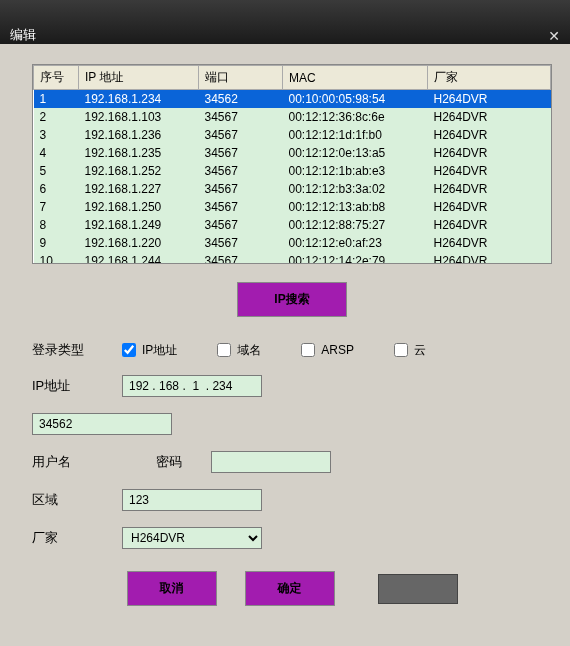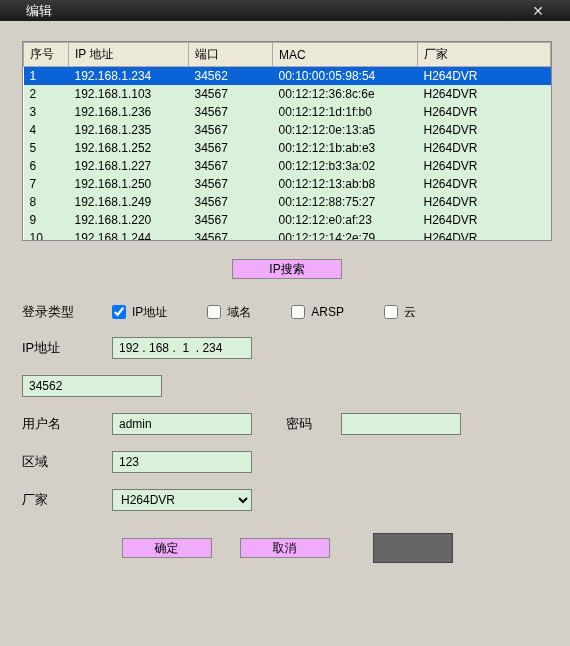--- a/index.html
+++ b/index.html
@@ -7,34 +7,34 @@
   font-family: "SimSun", "Microsoft YaHei", sans-serif;
   font-size: 12px;
   background: #d4d0c8;
   width: 570px;
   height: 646px;
   overflow: hidden;
 }
 .titlebar {
   background: linear-gradient(#3a3a3a, #1a1a1a);
   color: #fff;
-  height: 21px;
-  display: flex;
-  align-items: center;
+  height: 44px;
+  display: flex;
+  align-items: flex-end;
   justify-content: space-between;
-  padding: 0 26px;
+  padding: 0 10px;
   font-size: 13px;
 }
 .close-x {
   font-size: 14px;
   cursor: pointer;
   color: #ddd;
 }
 .content {
-  padding: 20px 18px 10px 22px;
+  padding: 20px 18px 10px 32px;
 }
 .table-wrap {
   border: 1px solid #888;
   background: #fff;
   height: 200px;
   overflow: hidden;
 }
 table {
   border-collapse: collapse;
   width: 100%;
@@ -56,26 +56,27 @@
   color: #fff;
 }
 .btn-row {
   margin: 18px 0 24px 0;
   display: flex;
   gap: 40px;
   justify-content: center;
 }
 .btn {
   width: 110px;
-  height: 20px;
-  background: #f0abfc;
+  height: 35px;
+  background: #a21caf;
   border: 1px solid #888;
   cursor: pointer;
   font-size: 12px;
   font-family: inherit;
+  font-weight: bold;
 }
 .form-row {
   display: flex;
   align-items: center;
   margin-bottom: 16px;
 }
 .label {
   width: 90px;
   font-size: 13px;
 }
@@ -247,36 +248,35 @@
     <span class="label">IP地址</span>
     <input class="input input-w" value="192 . 168 .  1  . 234" style="">
   </div>
 
   <div class="form-row">
     <input class="input input-w" value="34562" style="">
   </div>
 
   <div class="form-row">
     <span class="label">用户名</span>
-    <input class="input input-w" value="admin" style="">
     <span class="label pwd-label">密码</span>
     <input class="input pwd-input" type="password" value="" style="">
   </div>
 
   <div class="form-row">
     <span class="label">区域</span>
     <input class="input input-w" value="123" style="">
   </div>
 
   <div class="form-row">
     <span class="label">厂家</span>
     <select class="select">
       <option>H264DVR</option>
     </select>
   </div>
 
   <div class="bottom-row">
+    <button class="btn" style="width:90px">取消</button>
     <button class="btn" style="width:90px">确定</button>
-    <button class="btn" style="width:90px">取消</button>
     <div class="ghost-btn"></div>
   </div>
 
 </div>
 
 </body></html>

